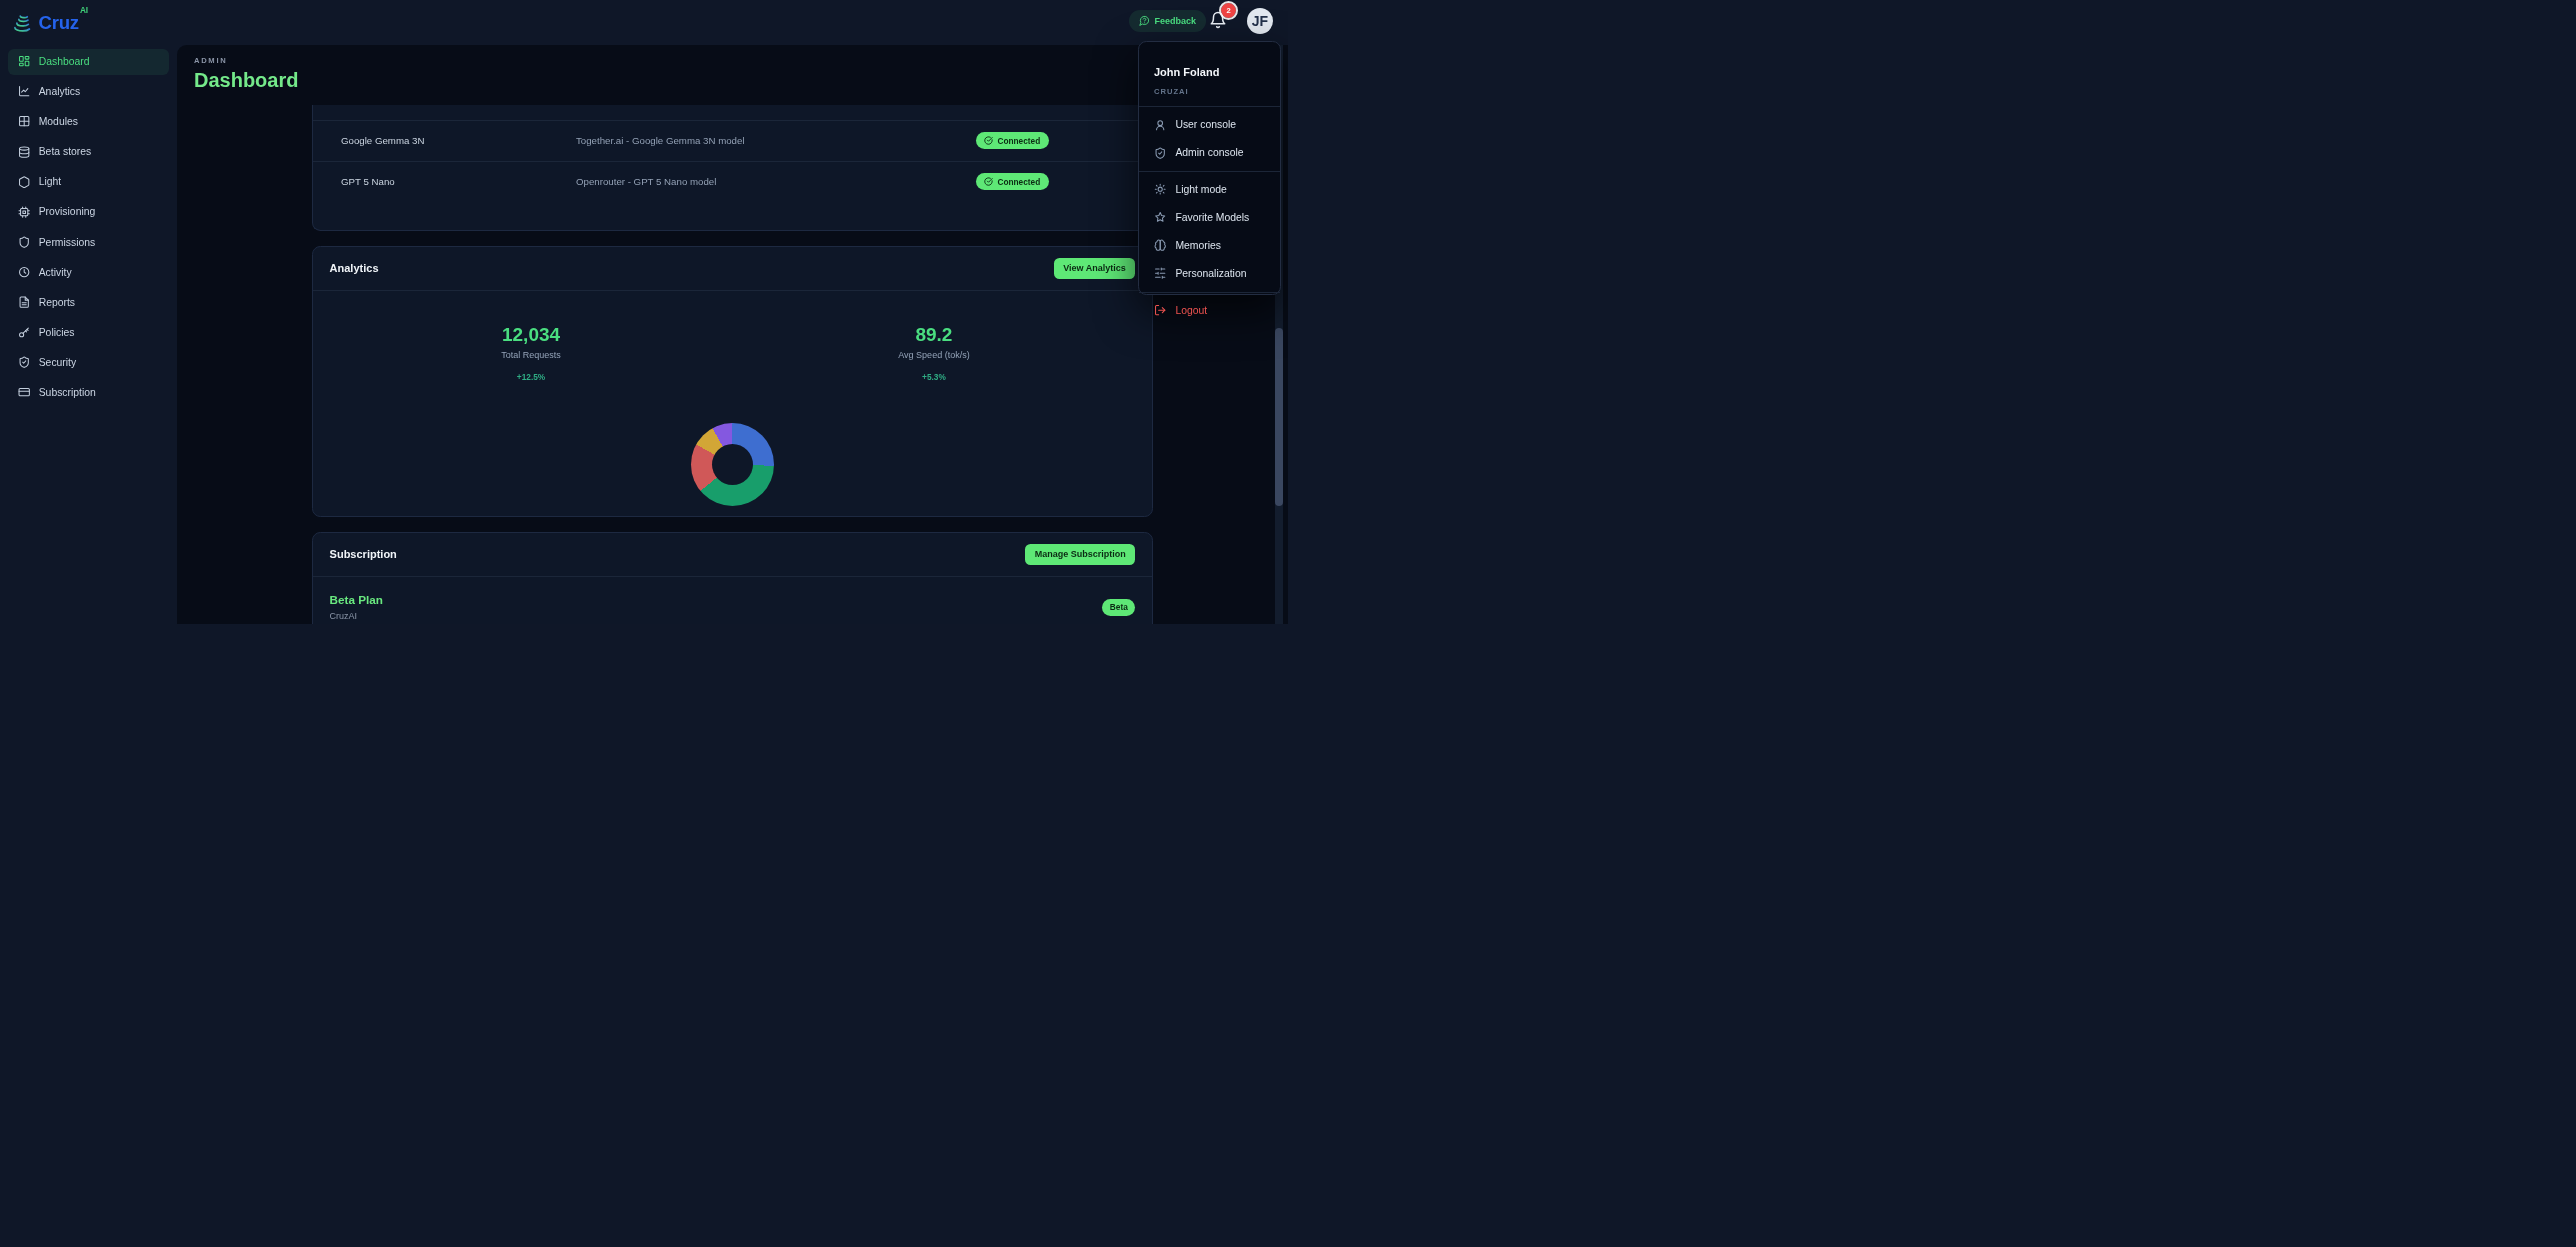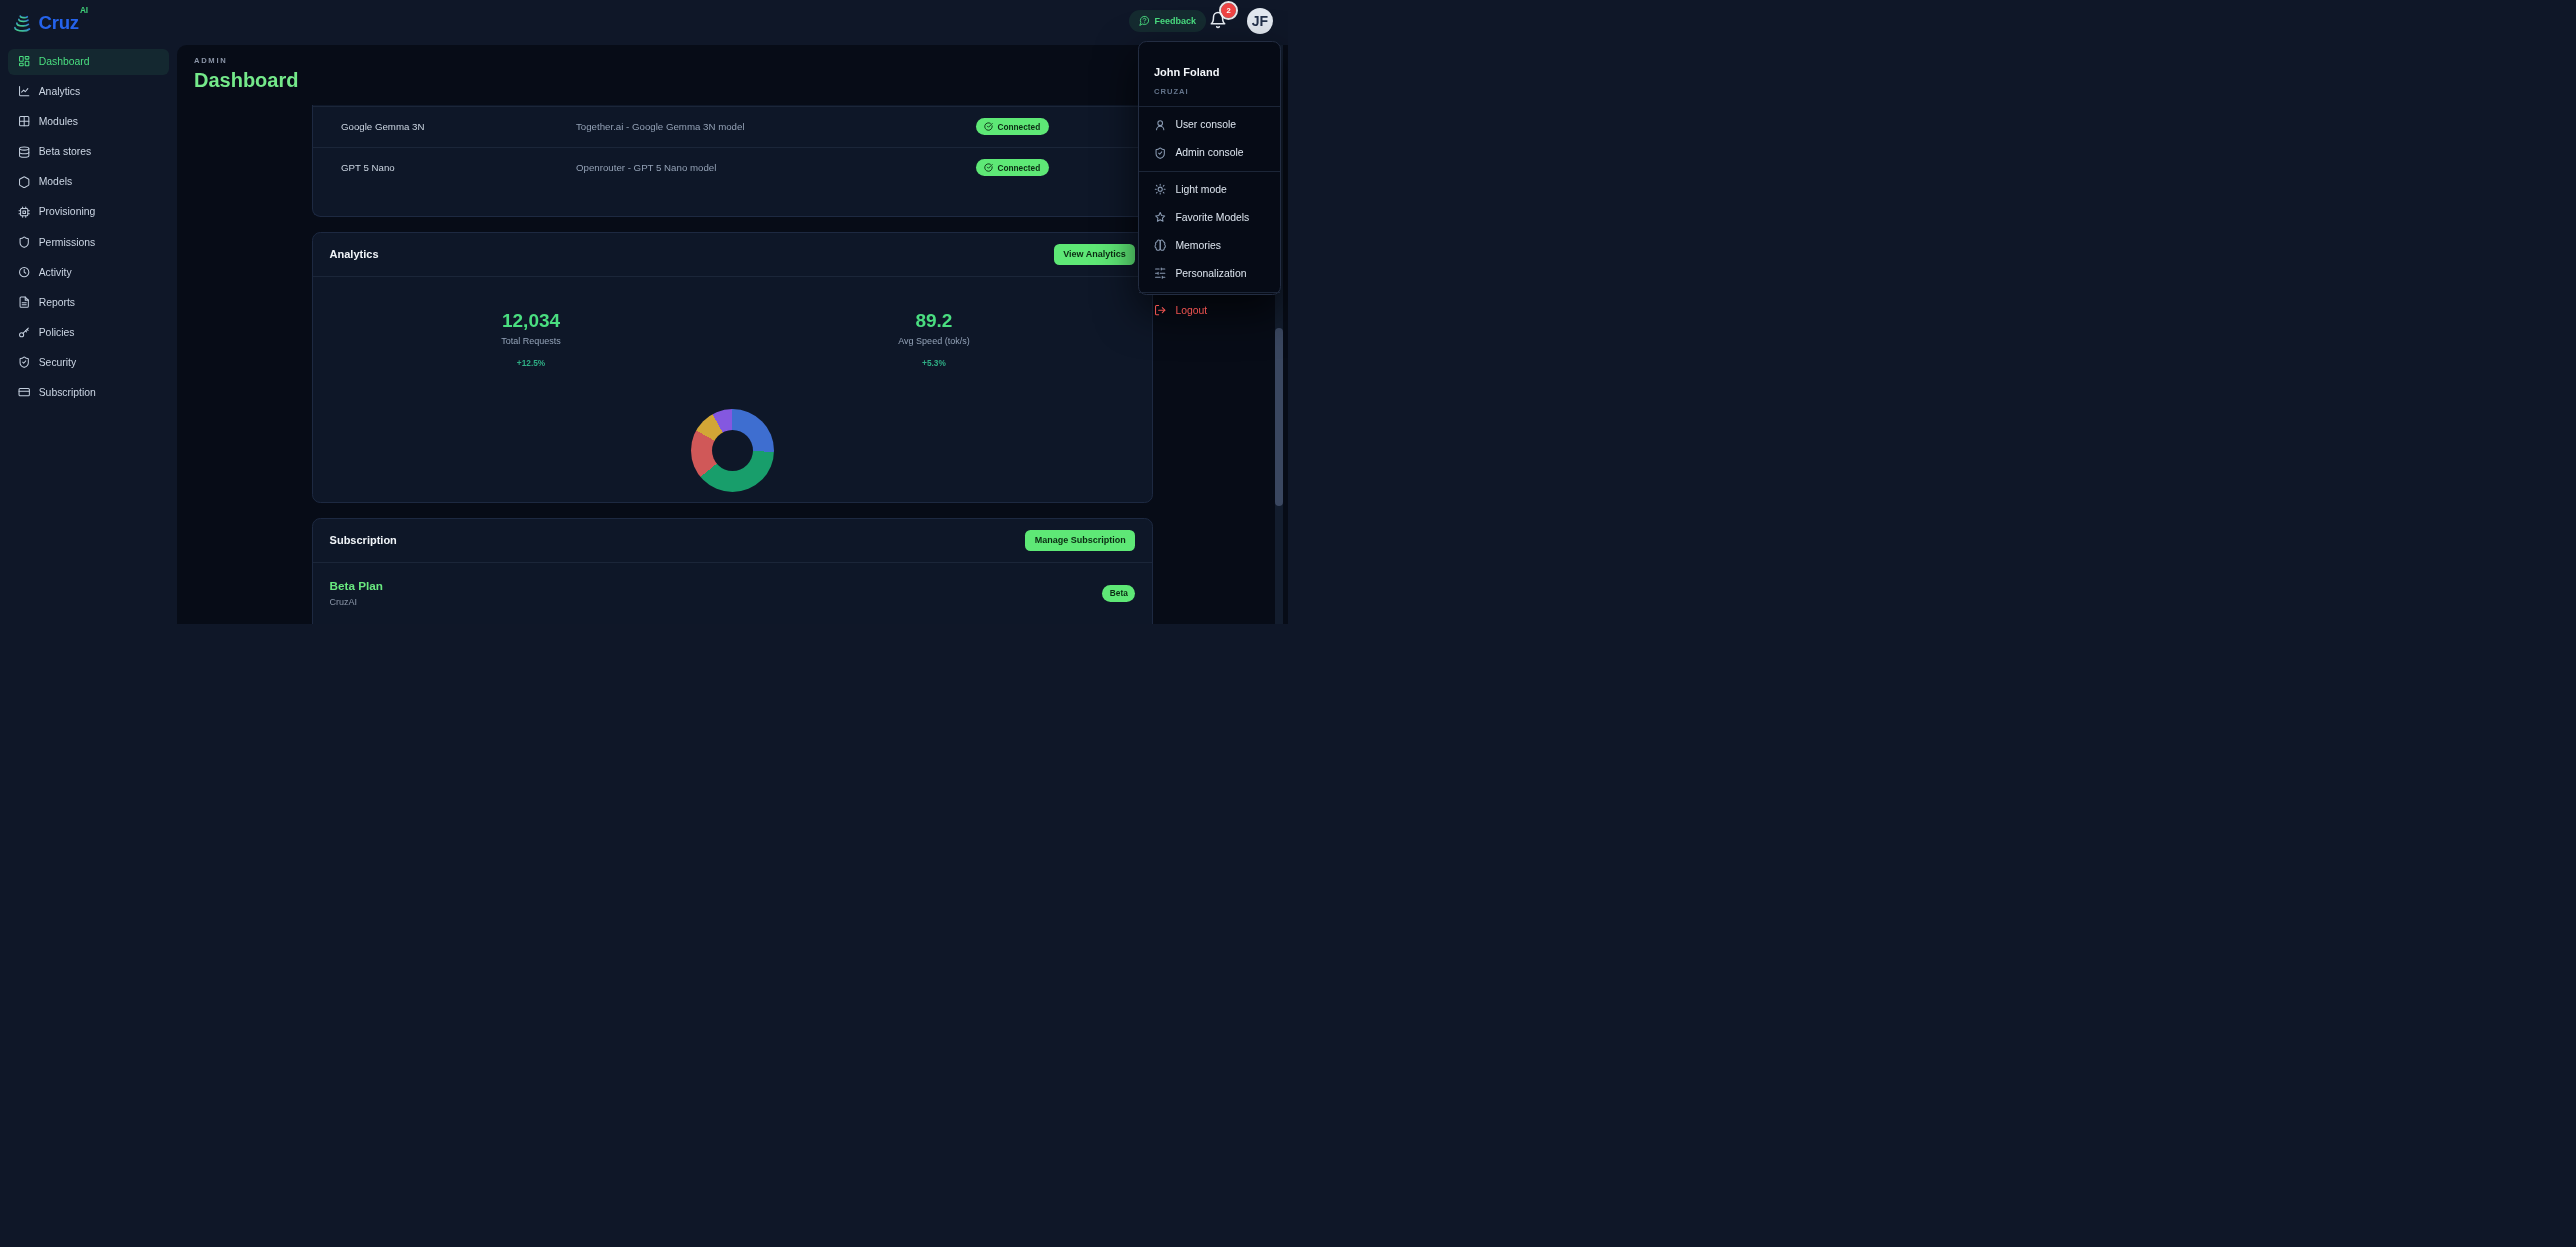--- a/index.html
+++ b/index.html
@@ -49,21 +49,21 @@
 
   
   .main{position:absolute;left:177px;top:45px;right:0;bottom:0;background:var(--main);
     border-top-left-radius:9.7px;z-index:1;overflow:hidden}
   .page-header{padding:11px 0 0 17px}
   .eyebrow{font-size:7.6px;font-weight:700;letter-spacing:1.7px;color:#8a94a6}
   .page-title{margin-top:2.8px;font-size:20px;line-height:25px;font-weight:800;color:#74e98a}
   .content{width:841px;margin:12.4px auto 0;position:relative}
 
   .card{background:var(--card);border:0.7px solid var(--border);border-radius:8.3px}
-  .card-cut-top{border-top:none;border-radius:0 0 8.3px 8.3px;padding-top:1px}
+  .card-cut-top{border-top:none;border-radius:0 0 8.3px 8.3px;padding-top:15px}
   .hr{height:0.7px;background:var(--divider)}
 
   
   .model-row{display:flex;align-items:center;height:40px;padding:0 28px;font-size:9.7px}
   .model-name{flex:0 0 235px;color:#cbd5e1}
   .model-desc{flex:1;color:#93a1b5}
   .model-status{flex:0 0 148px;display:flex}
   .models-bottom-pad{height:28px}
   .status-badge{display:inline-flex;align-items:center;gap:4.1px;background:var(--solid-green);
     color:var(--badge-text);font-size:8.3px;font-weight:700;padding:3.5px 8.3px;border-radius:690px}
@@ -191,21 +191,21 @@
         </svg>
       </span>
     <span>Beta stores</span>
   </div>
   <div class="side-item">
     <span class="ic">
         <svg viewBox="0 0 24 24" fill="none" stroke="currentColor" stroke-width="2" stroke-linecap="round" stroke-linejoin="round">
           <path d="M21 16.5v-9a1.8 1.8 0 0 0-.9-1.56l-7.2-4.14a1.8 1.8 0 0 0-1.8 0L3.9 5.94A1.8 1.8 0 0 0 3 7.5v9a1.8 1.8 0 0 0 .9 1.56l7.2 4.14a1.8 1.8 0 0 0 1.8 0l7.2-4.14A1.8 1.8 0 0 0 21 16.5z"></path>
         </svg>
       </span>
-    <span>Models</span>
+    <span>Light</span>
   </div>
   <div class="side-item">
     <span class="ic">
         <svg viewBox="0 0 24 24" fill="none" stroke="currentColor" stroke-width="2" stroke-linecap="round" stroke-linejoin="round">
           <rect x="5" y="5" width="14" height="14" rx="2"></rect>
           <rect x="9.5" y="9.5" width="5" height="5"></rect>
           <path d="M9 2v3M15 2v3M9 19v3M15 19v3M2 9h3M2 15h3M19 9h3M19 15h3"></path>
         </svg>
       </span>
     <span>Provisioning</span>

